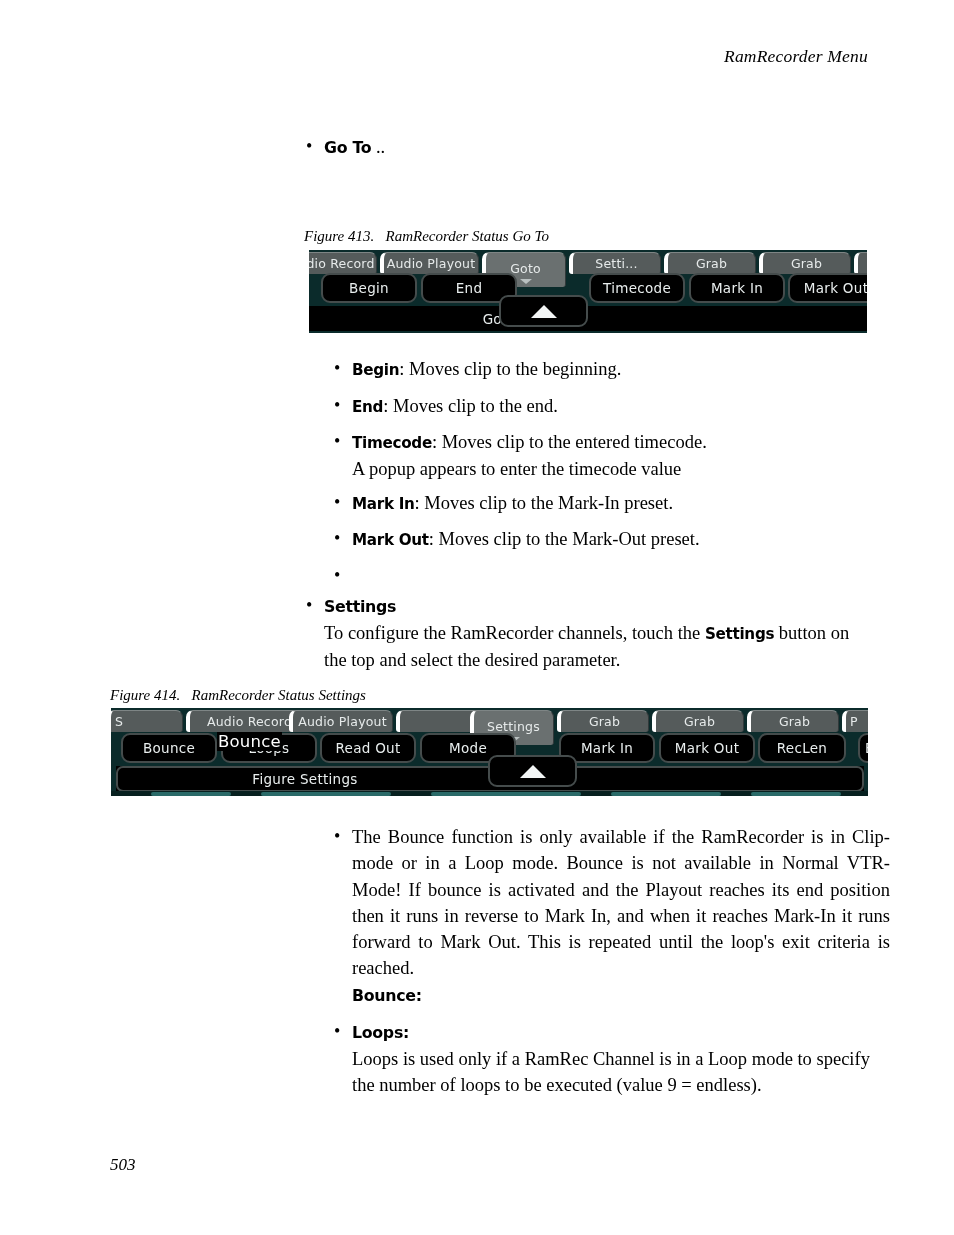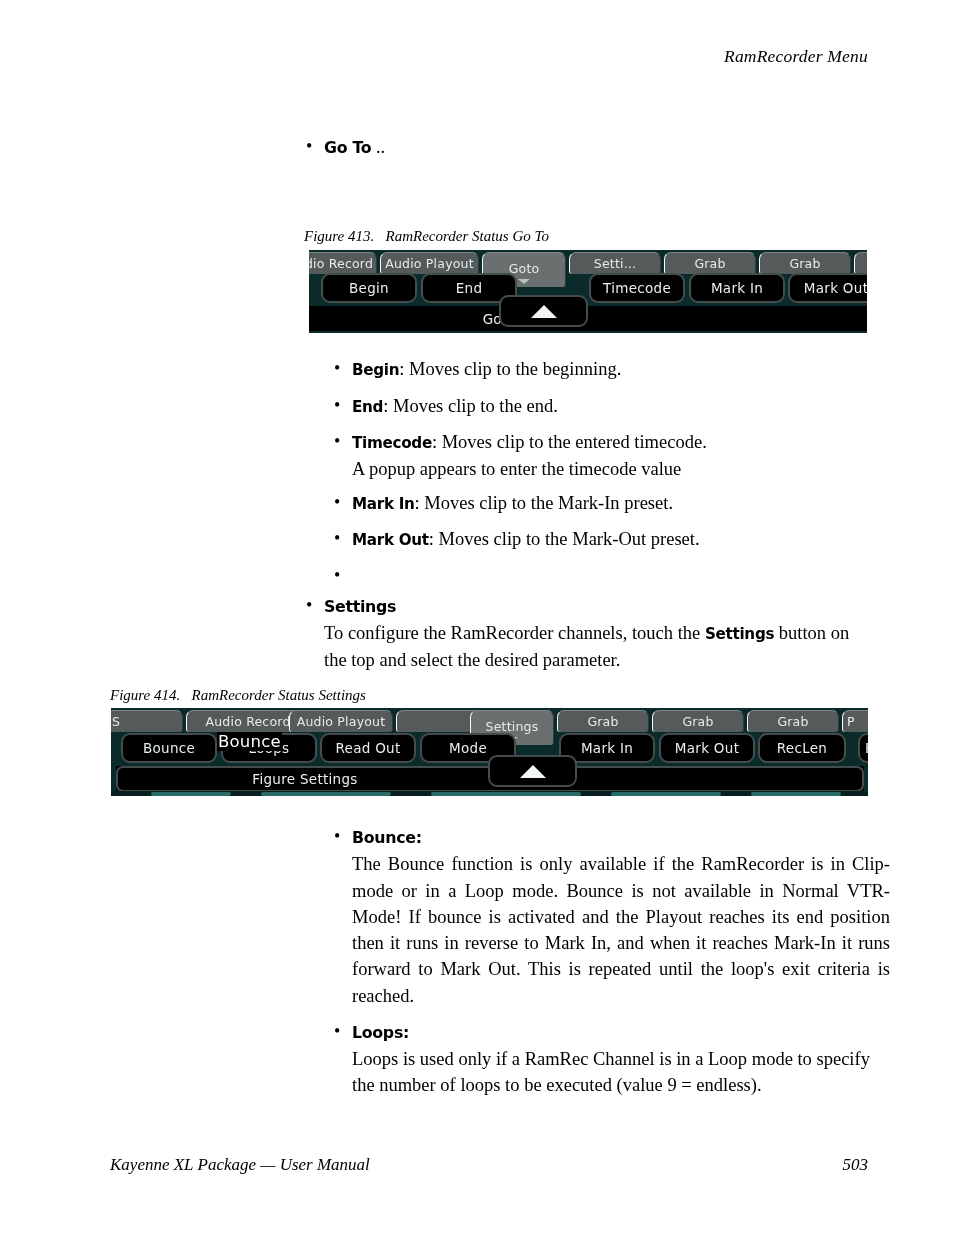--- a/index.html
+++ b/index.html
@@ -96,21 +96,21 @@
     position: absolute;
     inset: 0;
     background: #0b2b2b;
   }
   
   .tab {
     position: absolute;
     background: #555b5b;
     border-radius: 7px 7px 3px 3px;
     border-top: 1px solid #7e8585;
-    border-left: 1px solid #ffffff;
+    border-left: 4px solid #ffffff;
     border-right: 1px solid #31393a;
     box-sizing: border-box;
     color: #e6eaea;
     font-size: 12.5px;
     text-align: center;
     letter-spacing: .2px;
     overflow: hidden;
   }
   .tab.sel { background: #6a7070; }
   .tab-label {
@@ -401,34 +401,33 @@
     <div class="seg" style="left:500px; width:110px;"></div>
     <div class="seg" style="left:640px; width:90px;"></div>
   </div>
 </div>
 
 <div class="block" style="left:330px; top:824px; width:560px;">
 
   <div class="bullet-row" style="margin-bottom:10px;">
     <div class="bullet-dot">•</div>
     <div class="bullet-body tight">
+      <div style="text-align:justify;">The Bounce function is only available if the RamRecorder is in Clip-mode or in a Loop mode. Bounce is not available in Normal VTR-Mode! If bounce is activated and the Playout reaches its end position then it runs in reverse to Mark In, and when it reaches Mark-In it runs forward to Mark Out. This is repeated until the loop's exit criteria is reached.</div>
       <div style="margin-bottom:1px;">
         <span class="lead">Bounce:</span>
       </div>
-      <div style="text-align:justify;">The Bounce function is only available if the RamRecorder is in Clip-mode or in a Loop mode. Bounce is not available in Normal VTR-Mode! If bounce is activated and the Playout reaches its end position then it runs in reverse to Mark In, and when it reaches Mark-In it runs forward to Mark Out. This is repeated until the loop's exit criteria is reached.</div>
     </div>
   </div>
 
   <div class="bullet-row">
     <div class="bullet-dot">•</div>
     <div class="bullet-body tight">
       <div style="margin-bottom:1px;">
         <span class="lead">Loops:</span>
       </div>
       <div>Loops is used only if a RamRec Channel is in a Loop mode to specify the number of loops to be executed (value 9 = endless).</div>
     </div>
   </div>
 </div>
 
 <div class="footer">
-  <span>Kayenne XL Package  —  User Manual</span>
   <span class="pageno">503</span>
 </div>
 
 </body></html>

